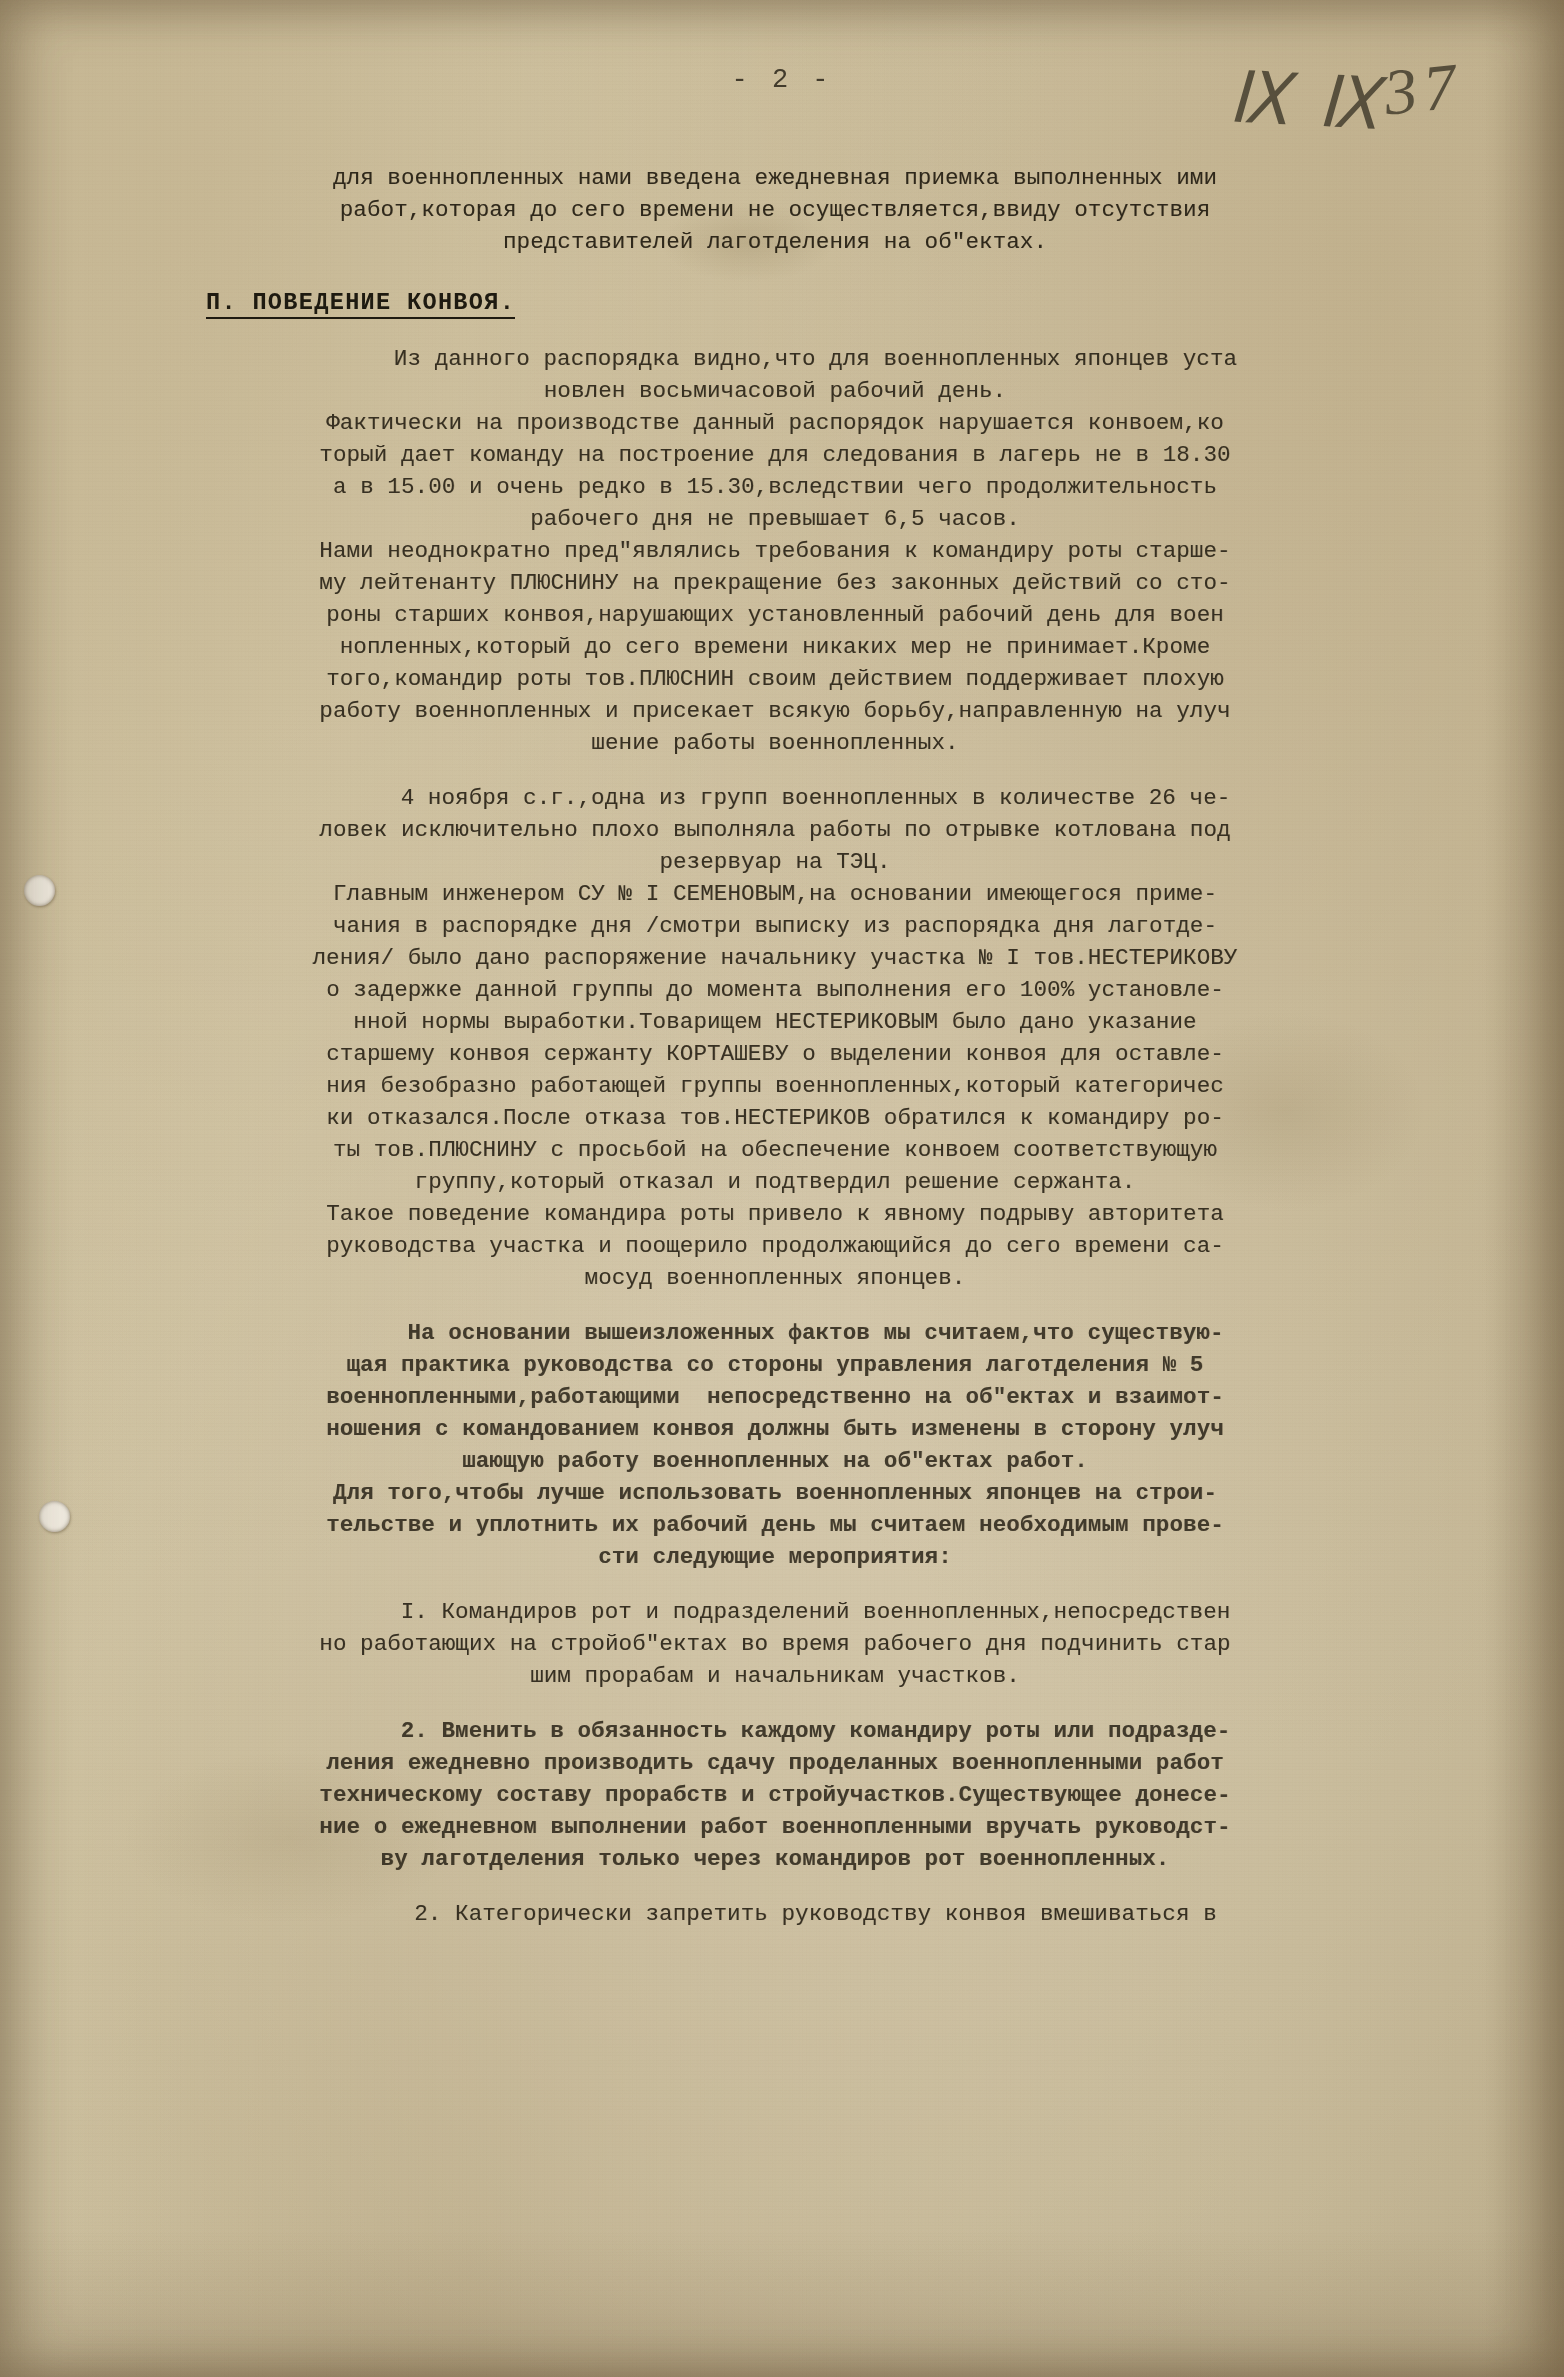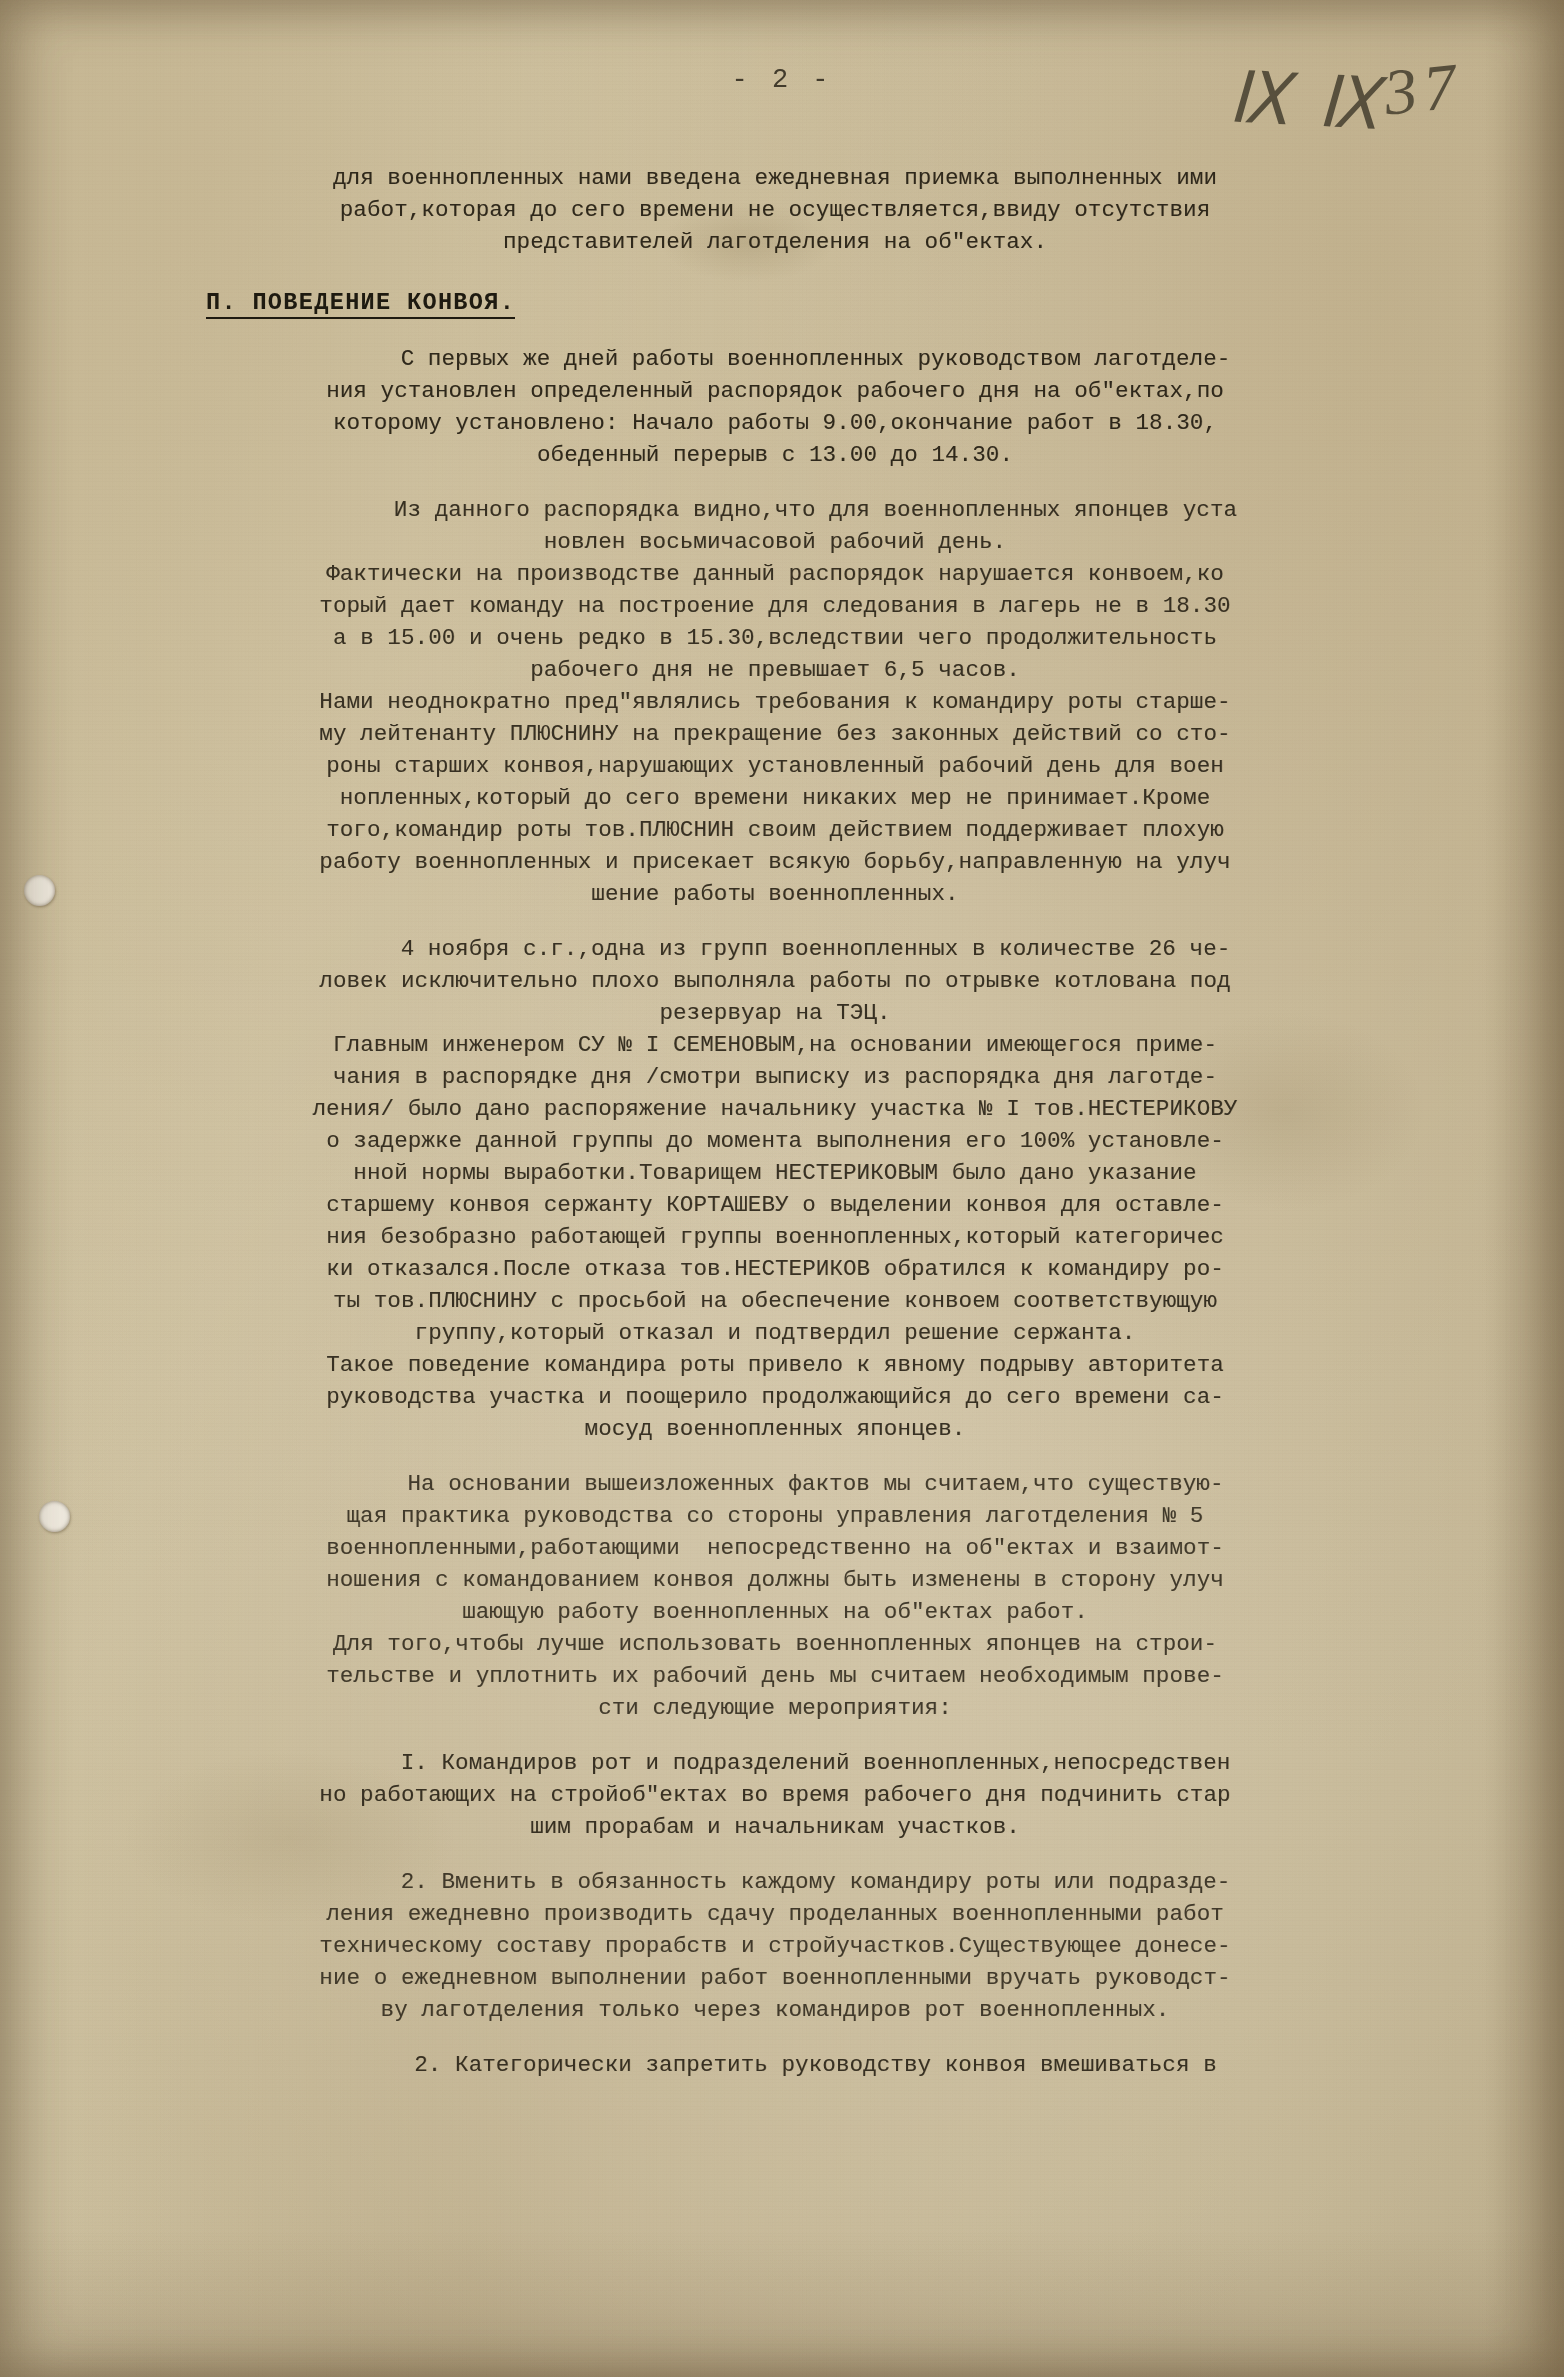--- a/index.html
+++ b/index.html
@@ -125,21 +125,21 @@
     text-indent: 141px;
     font-weight: bold;
   }
   .section-head span.u {
     border-bottom: 2px solid #1e1a10;
     padding-bottom: 1px;
   }
 
   .fade-a { opacity: 0.93; }
   .fade-b { opacity: 0.88; }
-  .fade-c { opacity: 0.82; }
+  .fade-c { opacity: 0.82; font-weight: bold; }
 
   .smudge {
     position: absolute;
     border-radius: 50%;
     pointer-events: none;
   }
   #smudge-1 { left: 660px; top: 202px; width: 175px; height: 81px; background: radial-gradient(ellipse, rgba(120,100,60,0.18), rgba(120,100,60,0) 70%); }
   #smudge-2 { left: 1144px; top: 1010px; width: 283px; height: 202px; background: radial-gradient(ellipse, rgba(120,100,60,0.14), rgba(120,100,60,0) 70%); }
   #smudge-3 { left: 121px; top: 1750px; width: 337px; height: 175px; background: radial-gradient(ellipse, rgba(120,100,60,0.12), rgba(120,100,60,0) 70%); }
 </style>
@@ -161,24 +161,20 @@
   </div>
 
   <div class="body">
 
     <p class="para fade-a">для военнопленных нами введена ежедневная приемка выполненных ими
 работ,которая до сего времени не осуществляется,ввиду отсутствия
 представителей лаготделения на об"ектах.</p>
 
     <div class="section-head"><span class="u">П.  ПОВЕДЕНИЕ КОНВОЯ.</span></div>
 
-    <p class="para indent fade-a">С первых же дней работы военнопленных руководством лаготделе-
-ния установлен определенный распорядок рабочего дня на об"ектах,по
-которому установлено: Начало работы 9.00,окончание работ в 18.30,
-обеденный перерыв с 13.00 до 14.30.</p>
 
     <p class="para indent fade-b">Из данного распорядка видно,что для военнопленных японцев уста
 новлен восьмичасовой рабочий день.
 Фактически на производстве данный распорядок нарушается конвоем,ко
 торый дает команду на построение для следования в лагерь не в 18.30
 а в 15.00 и очень редко в 15.30,вследствии чего продолжительность
 рабочего дня не превышает 6,5 часов.
 Нами неоднократно пред"являлись требования к командиру роты старше-
 му лейтенанту ПЛЮСНИНУ на прекращение без законных действий со сто-
 роны старших конвоя,нарушающих установленный рабочий день для воен

